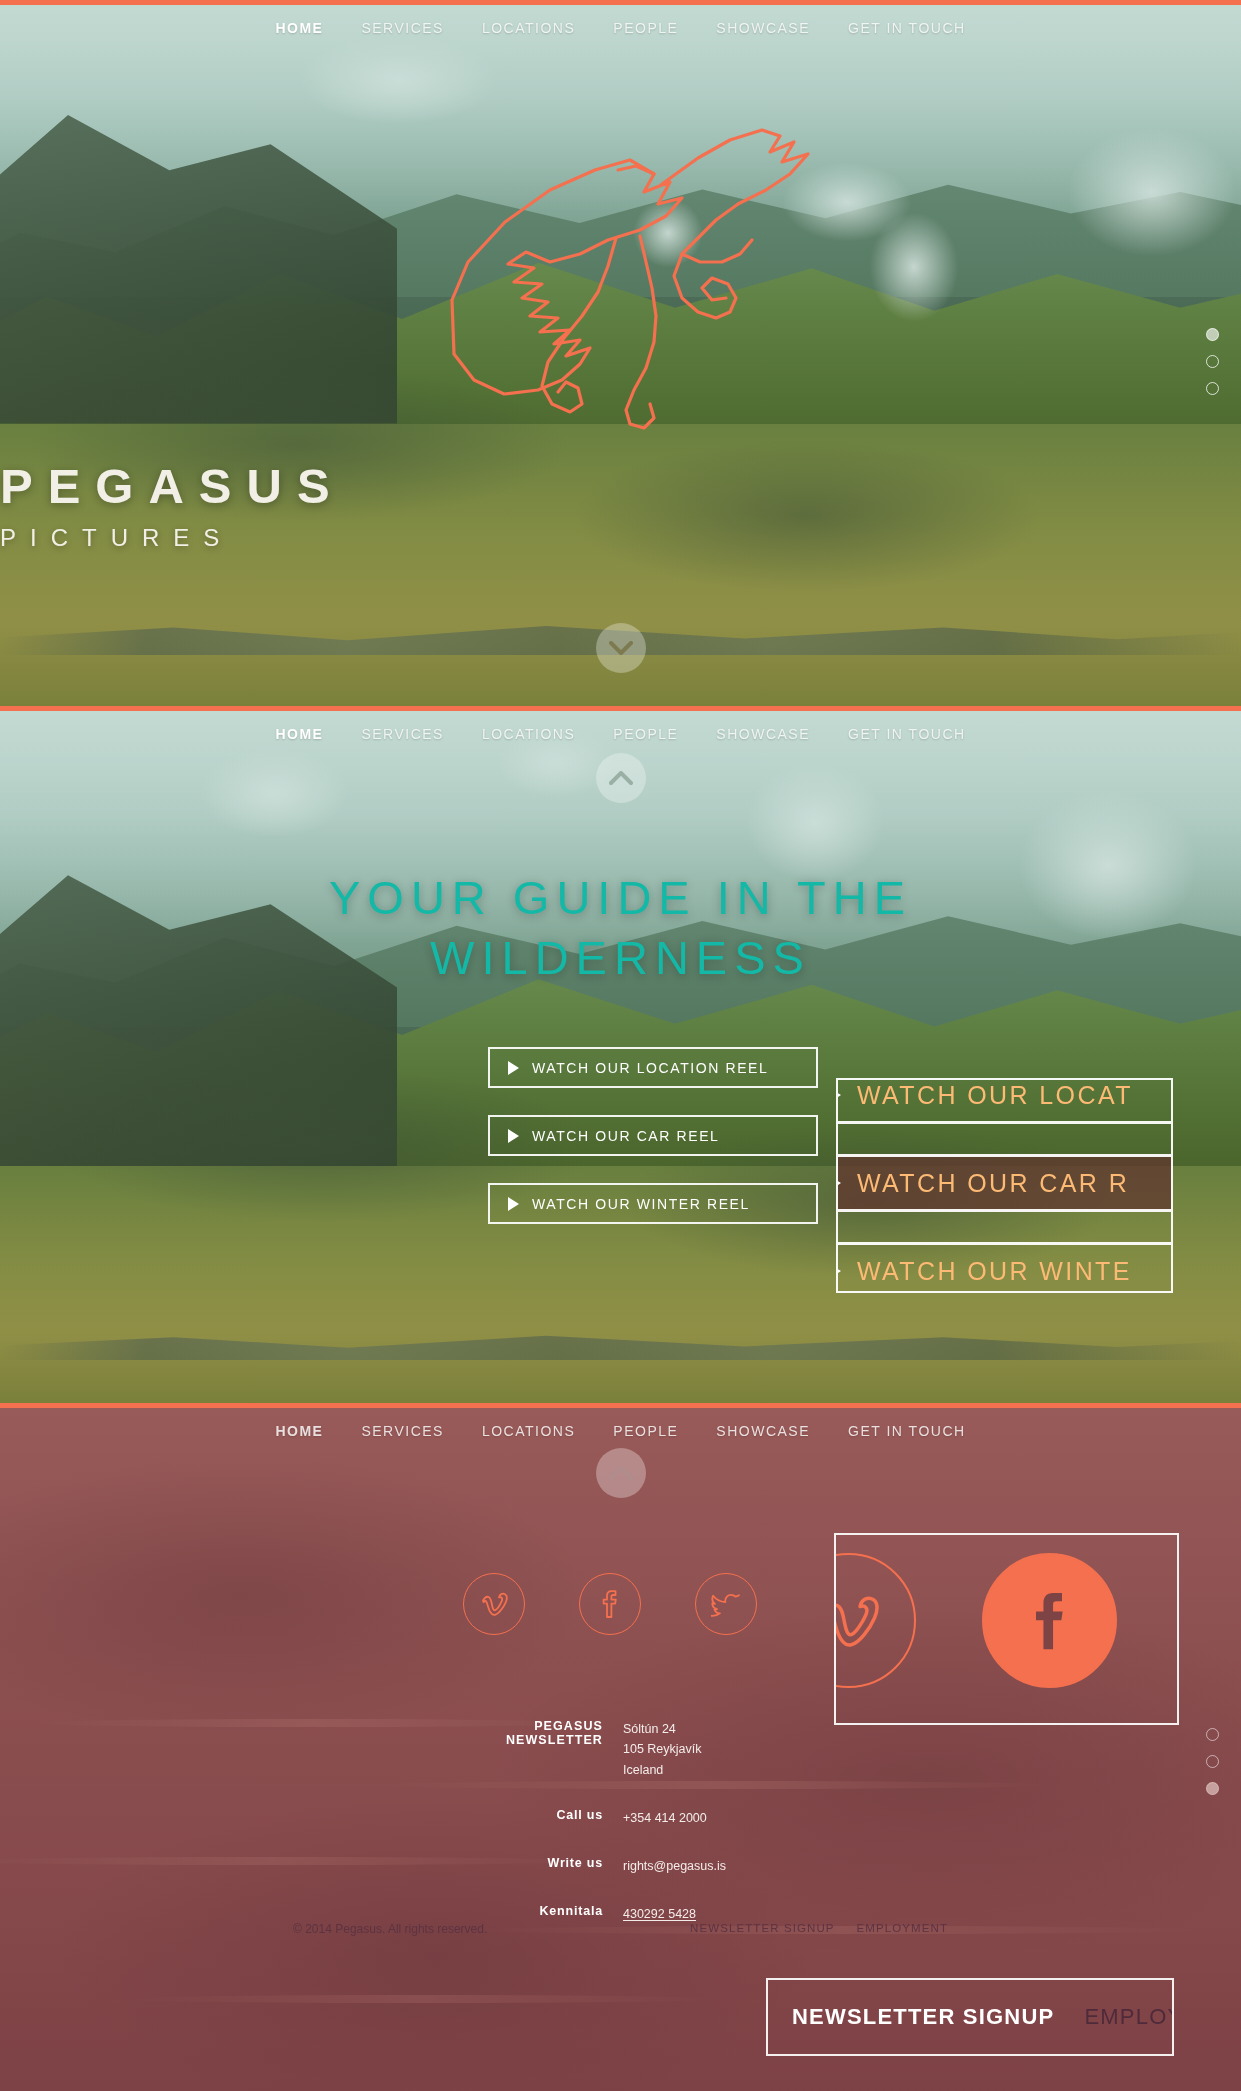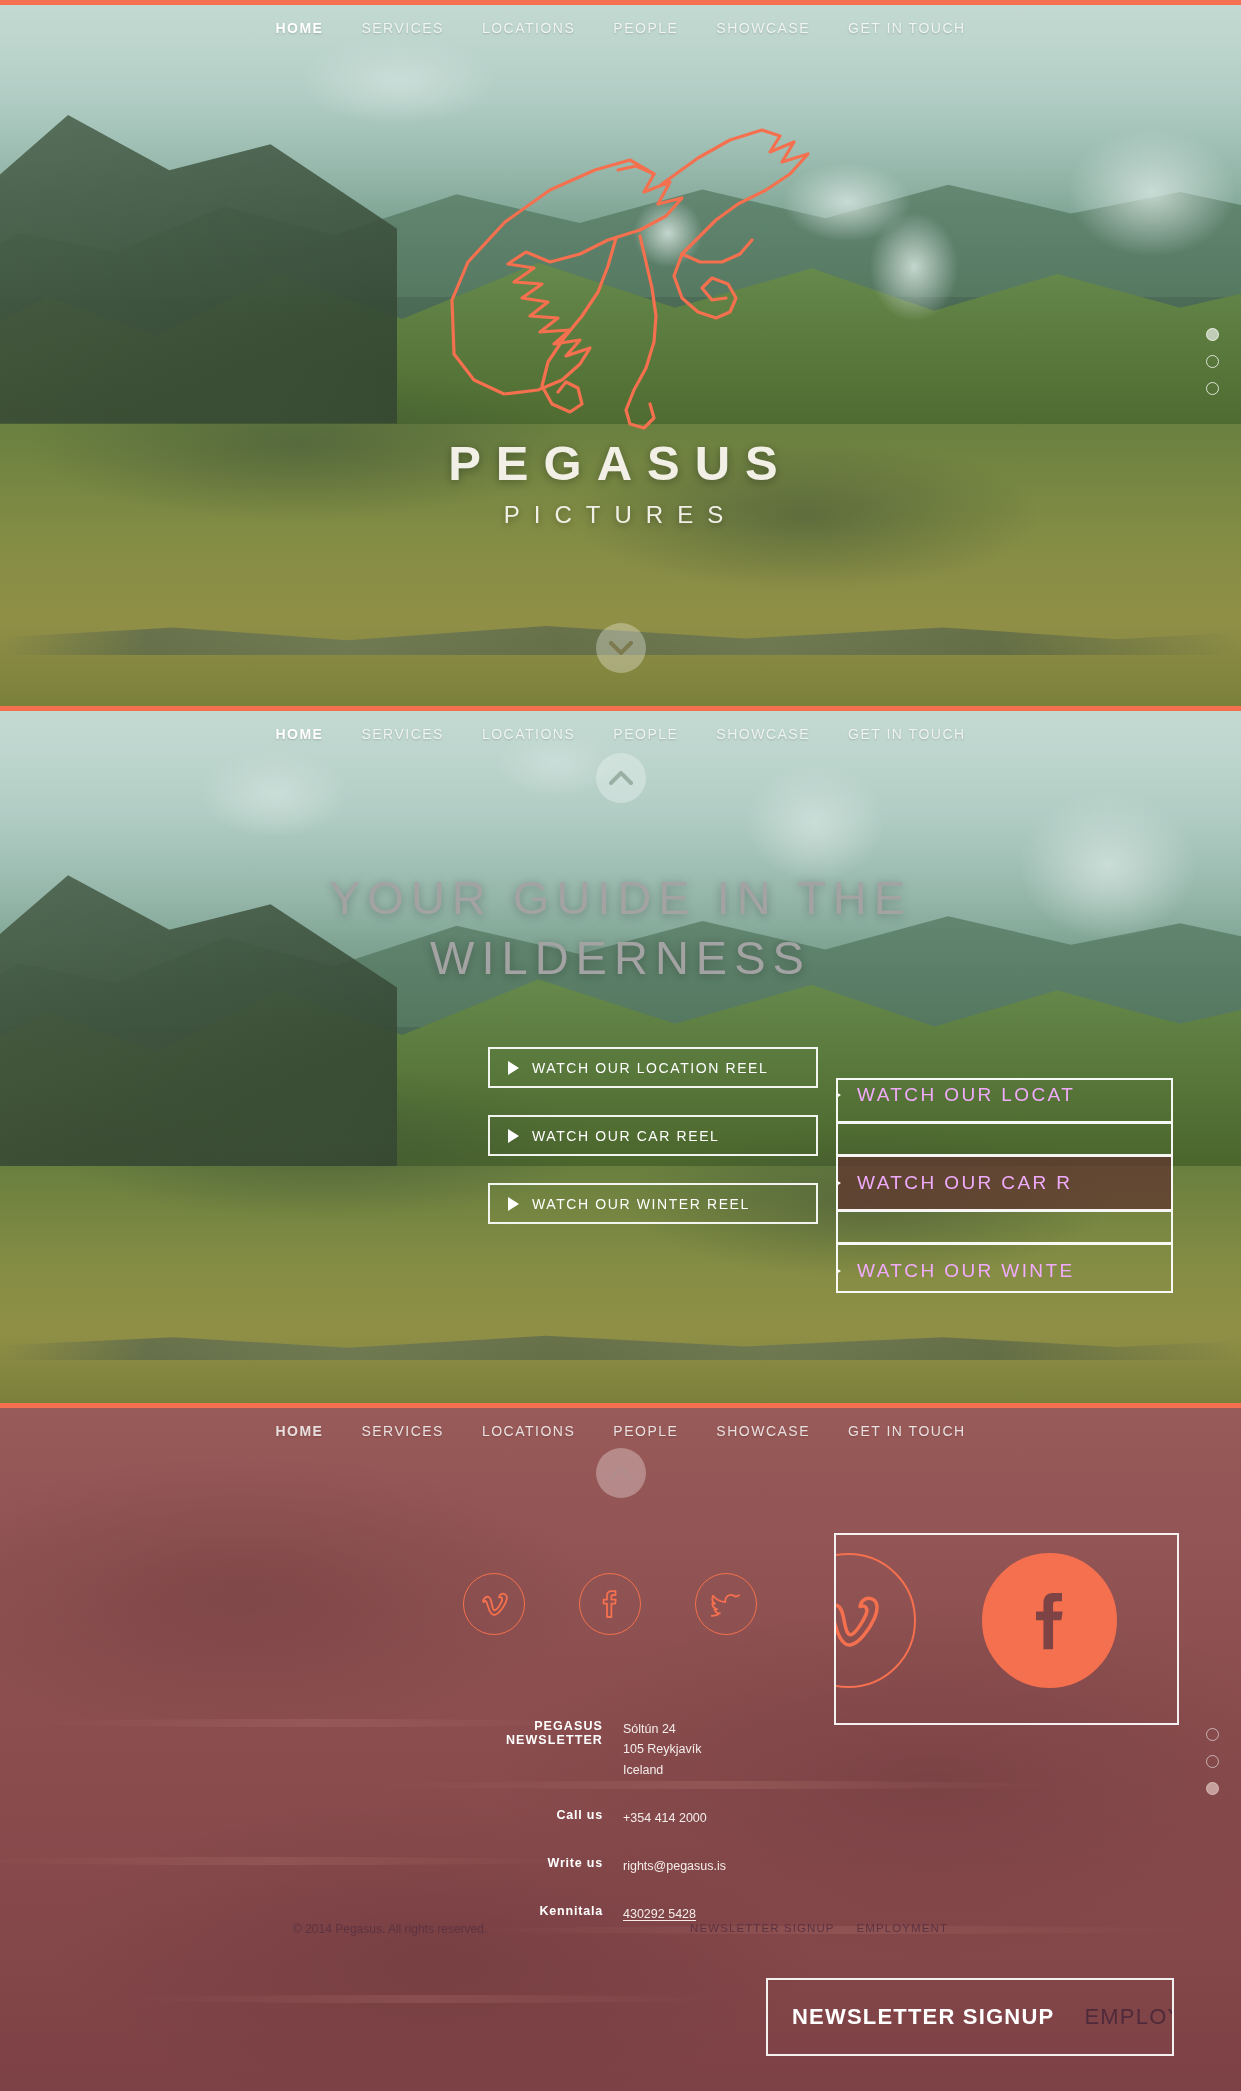--- a/index.html
+++ b/index.html
@@ -133,37 +133,37 @@
     border: 1.6px solid rgba(255,255,255,.78);
     background: transparent; cursor: pointer;
   }
   .dot.active { background: rgba(255,255,255,.62); border-color: rgba(255,255,255,.62); }
   #panel-footer .dot { border-color: rgba(255,255,255,.55); }
   #panel-footer .dot.active { background: rgba(220,190,185,.75); border-color: rgba(220,190,185,.75); }
 
   
   .pegasus-mark { position: absolute; left: 430px; top: 112px; z-index: 20; }
   .hero-title {
-    position: absolute; left: 0; width: 1241px; top: 435px; text-align: center; z-index: 20;
+    position: absolute; left: 0; width: 1241px; top: 458px; z-index: 20;
   }
   .hero-title .word1 {
     color: #f2f0e6; font-size: 49px; letter-spacing: 15px; font-weight: 700;
     text-shadow: 0 2px 8px rgba(0,0,0,.30); display: block;
   }
   .hero-title .word2 {
     color: #f2f0e6; font-size: 24px; letter-spacing: 14px; font-weight: 400;
     text-shadow: 0 2px 6px rgba(0,0,0,.30); display: block; margin-top: 10px;
   }
 
   
   .reel-heading {
     position: absolute; left: 0; width: 1241px; top: 868px; text-align: center; z-index: 20;
   }
   .reel-heading span {
-    display: block; color: #a3a3a3; font-size: 47px; font-weight: 400;
+    display: block; color: #14b8a6; font-size: 47px; font-weight: 400;
     letter-spacing: 7px; line-height: 1.28;
     text-shadow: 0 2px 10px rgba(0,0,0,.28);
   }
   .reel-list { position: absolute; left: 488px; top: 1047px; z-index: 20; }
   .reel-btn {
     width: 330px; height: 41px;
     border: 2px solid rgba(255,255,255,.92);
     display: flex; align-items: center; gap: 13px;
     padding-left: 18px; margin-bottom: 27px; cursor: pointer;
     background: transparent;
@@ -190,21 +190,21 @@
     width: 400px; height: 58px; border: 3px solid rgba(255,255,255,.95);
     display: flex; align-items: center; gap: 16px; padding-left: 22px;
     margin-bottom: 30px; background: transparent;
   }
   .mag-btn.hovered { background: rgba(96,56,48,.78); }
   .mag-btn .tri {
     width: 0; height: 0; border-left: 16px solid #fff;
     border-top: 10px solid transparent; border-bottom: 10px solid transparent;
     flex: 0 0 auto;
   }
-  .mag-btn .lbl { color:#f0abfc; font-size: 19px; letter-spacing: 2.4px; white-space: nowrap; }
+  .mag-btn .lbl { color:#fdba74; font-size: 25px; letter-spacing: 2.4px; white-space: nowrap; }
 
   
   .socials {
     position: absolute; left: 463px; top: 1573px; display: flex; gap: 54px; z-index: 20;
   }
   .soc {
     width: 62px; height: 62px; border-radius: 50%;
     border: 1.6px solid #f4704e; display: flex; align-items: center; justify-content: center;
     cursor: pointer;
   }

